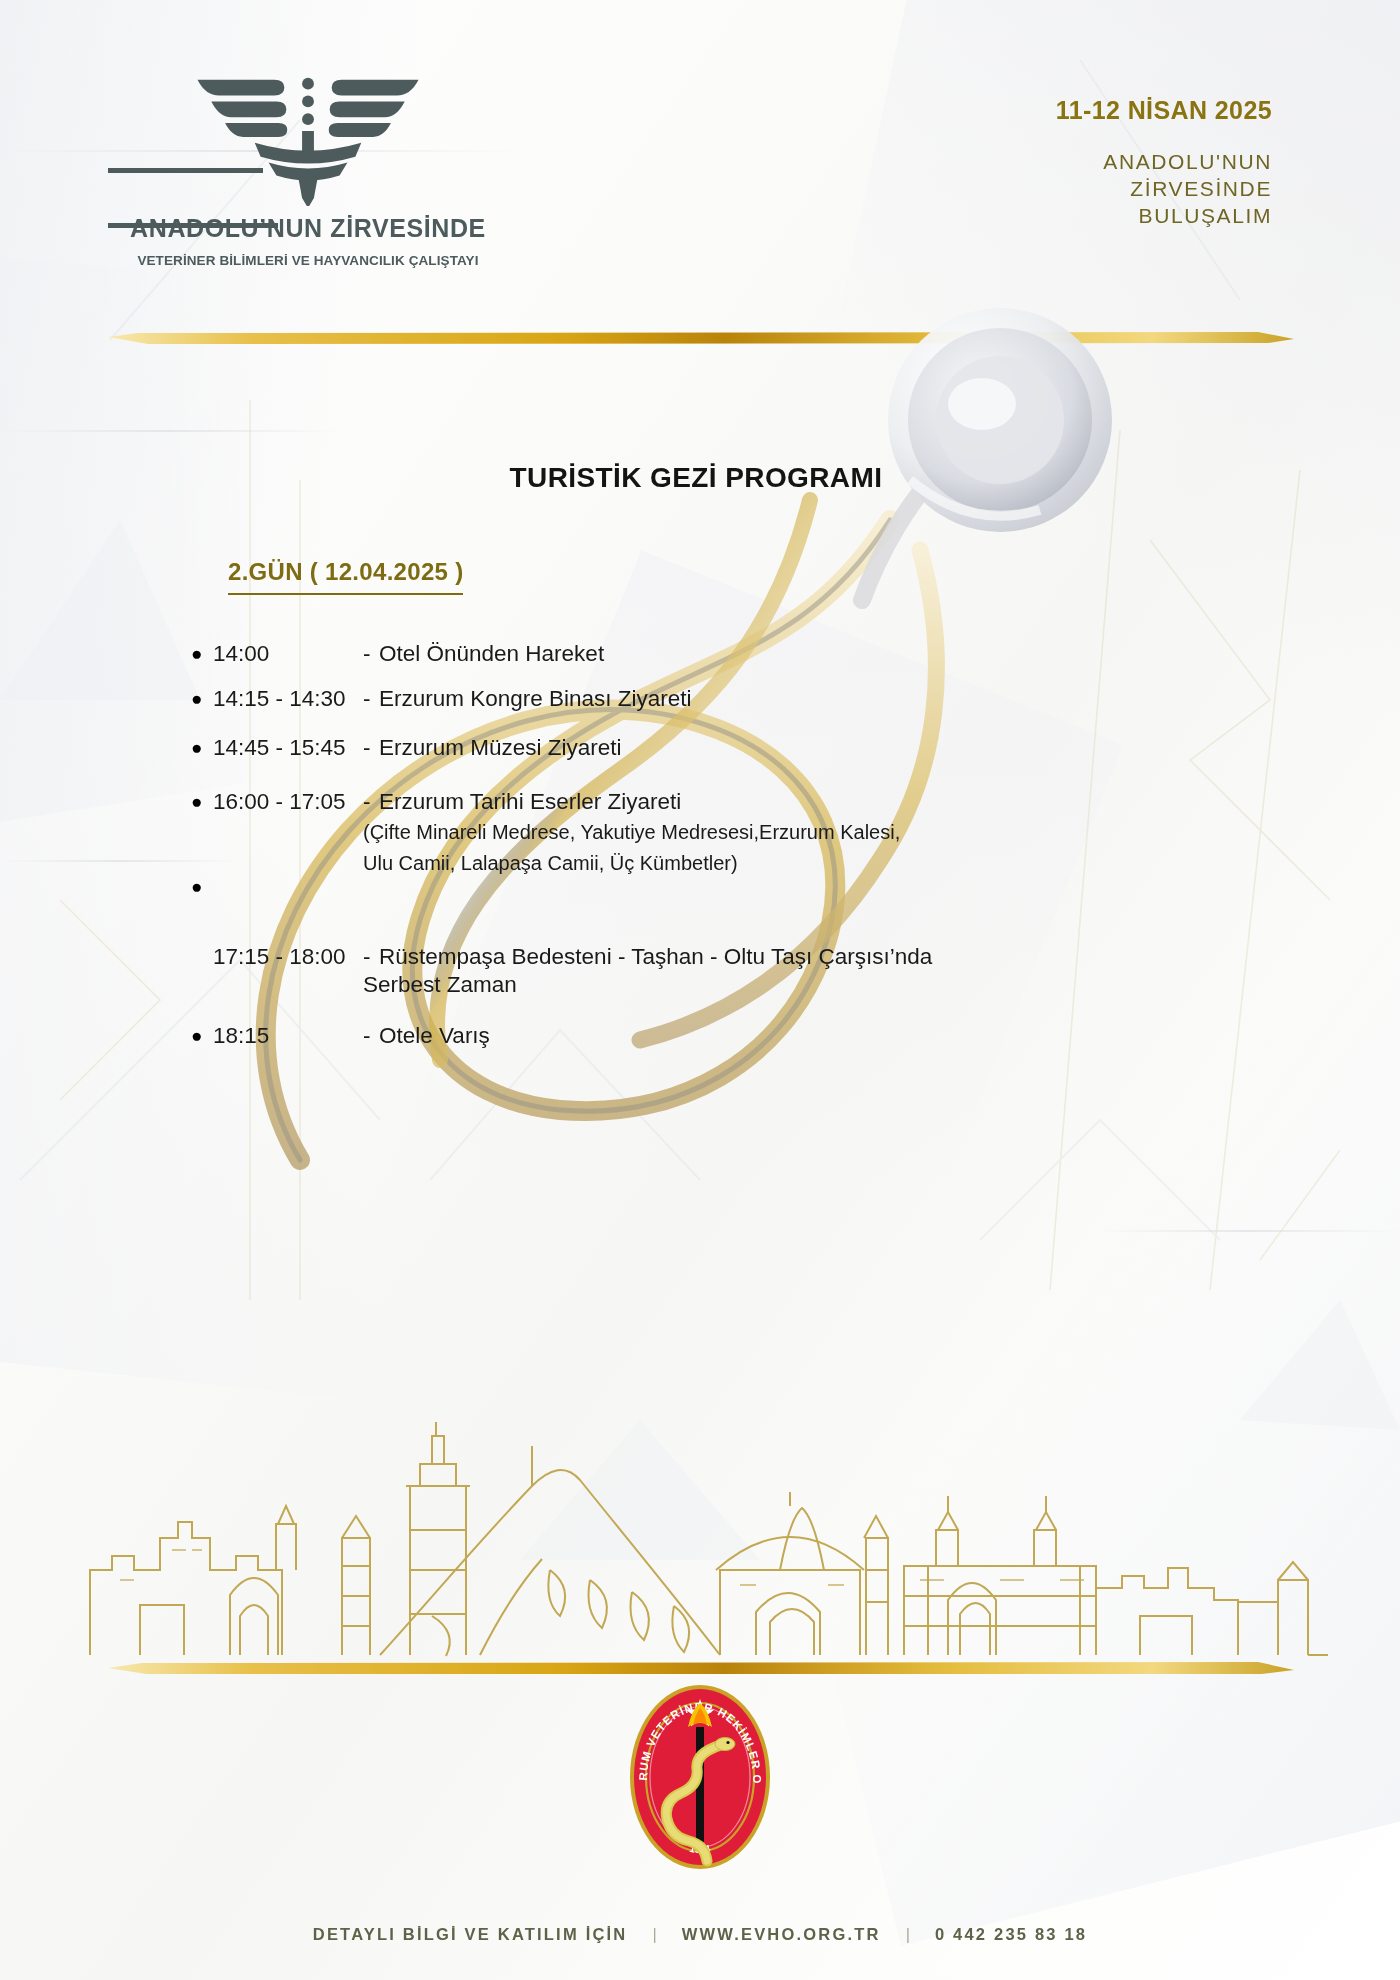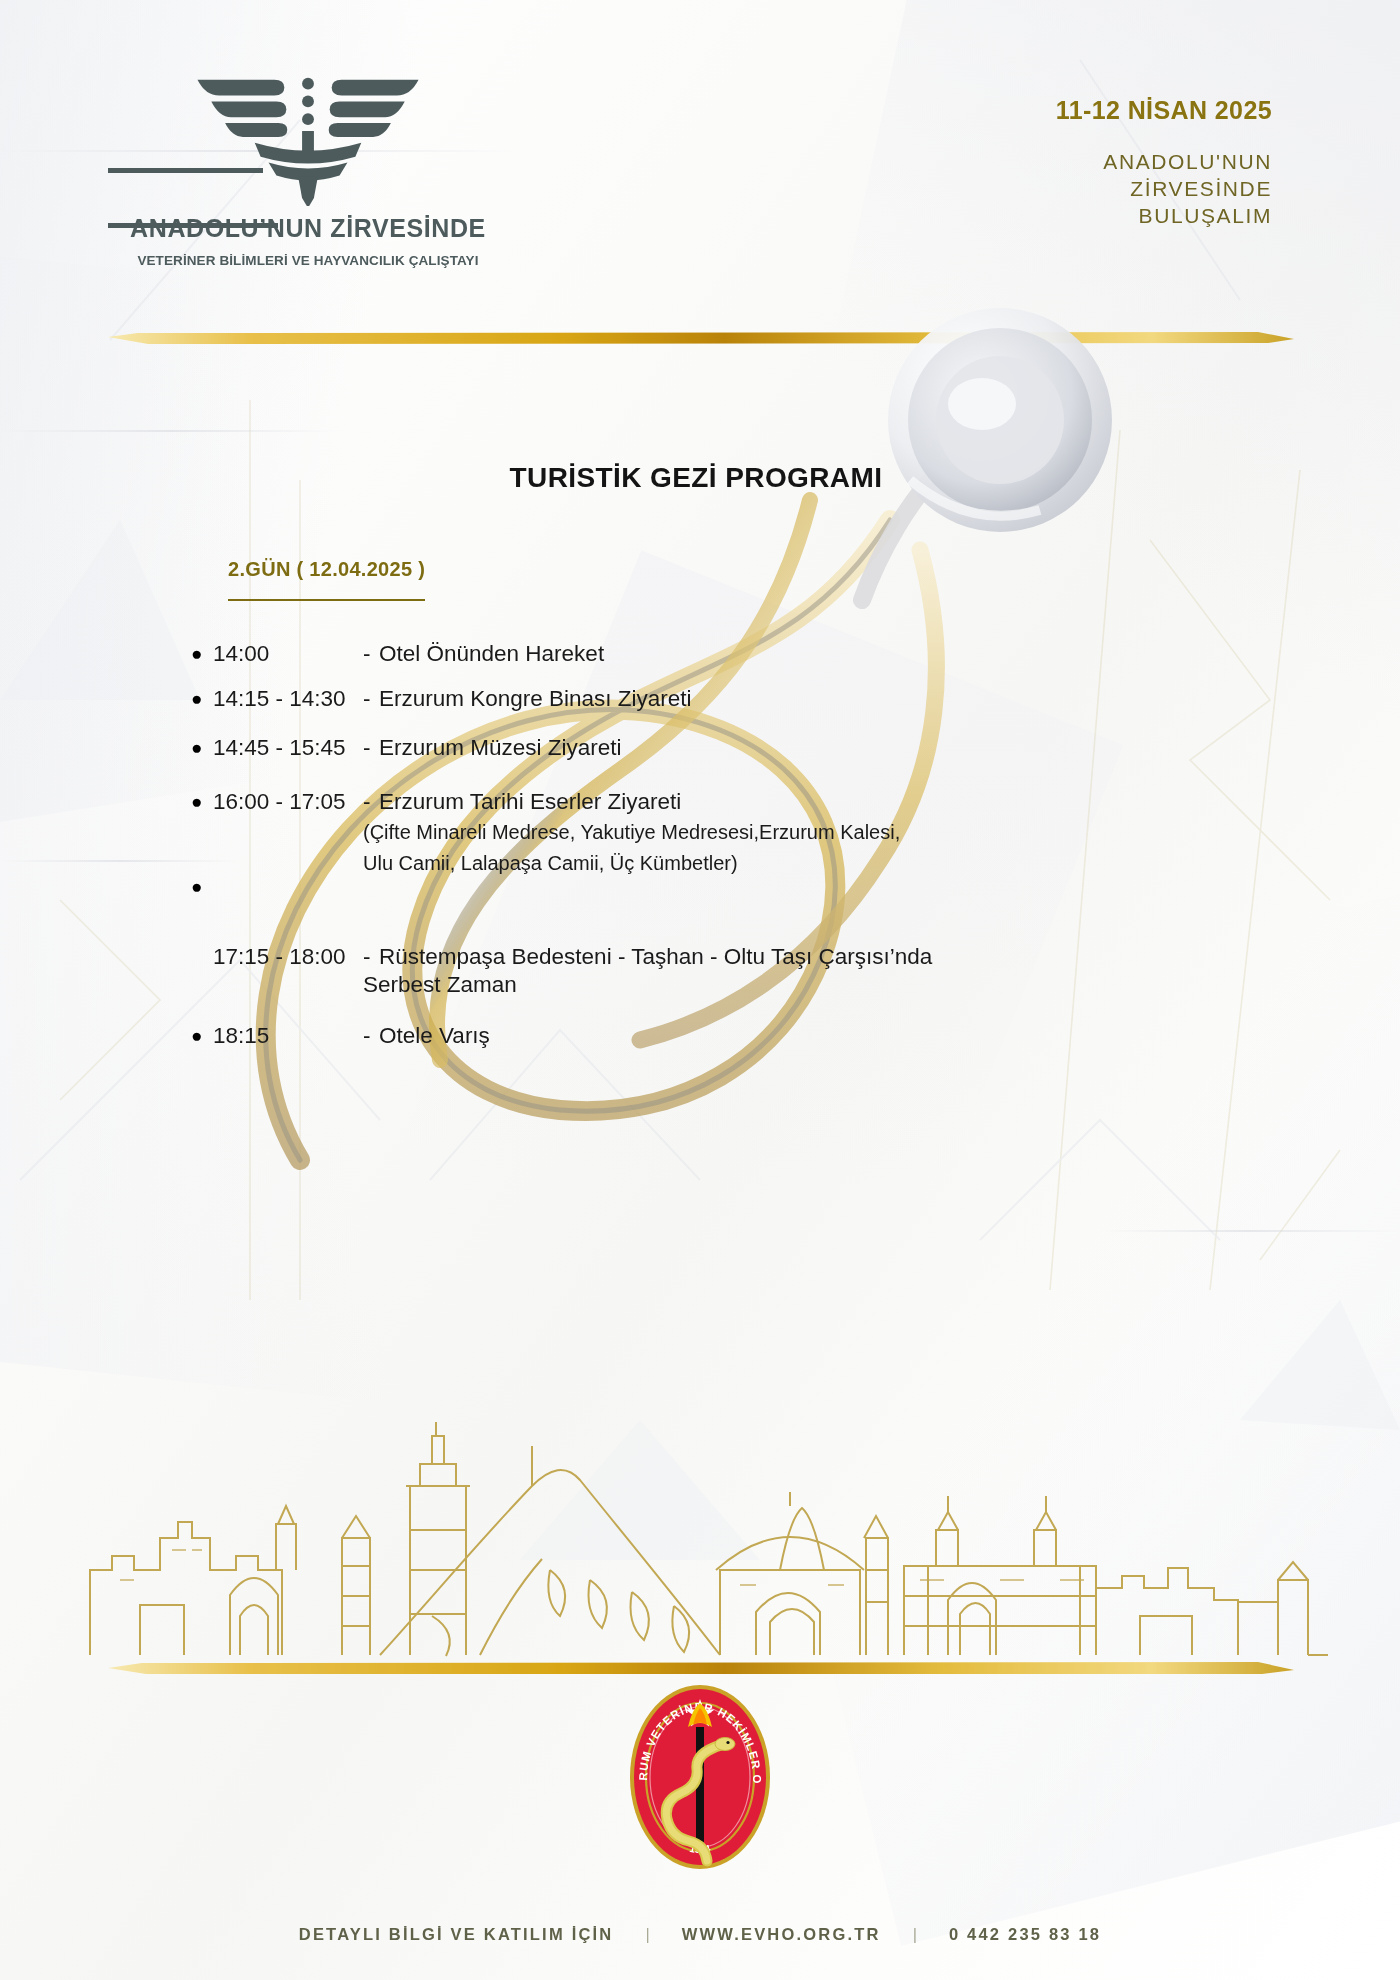--- a/index.html
+++ b/index.html
@@ -131,26 +131,26 @@
     font-size: 28px;
     font-weight: bold;
     letter-spacing: .4px;
     color: #141414;
   }
 
   .day-heading {
     position: absolute;
     top: 558px;
     left: 228px;
-    font-size: 20px;
+    font-size: 24px;
     font-weight: bold;
     color: #7d6c12;
     letter-spacing: .3px;
     border-bottom: 2px solid #7d6c12;
-    padding-bottom: 18px;
+    padding-bottom: 7px;
     display: inline-block;
   }
 
   .schedule {
     position: absolute;
     top: 640px;
     left: 185px;
     width: 1000px;
   }
   .sched-row {
@@ -206,21 +206,21 @@
   }
 
   
   .footer {
     position: absolute;
     bottom: 36px;
     left: 0; right: 0;
     display: flex;
     justify-content: center;
     align-items: center;
-    gap: 32px;
+    gap: 25px;
     font-size: 16.5px;
     font-weight: bold;
     letter-spacing: 2.2px;
     color: #5f6148;
   }
   .footer .divider { color: #a9ab95; font-weight: normal; letter-spacing: 0; }
 </style>
 </head>
 <body>
 

